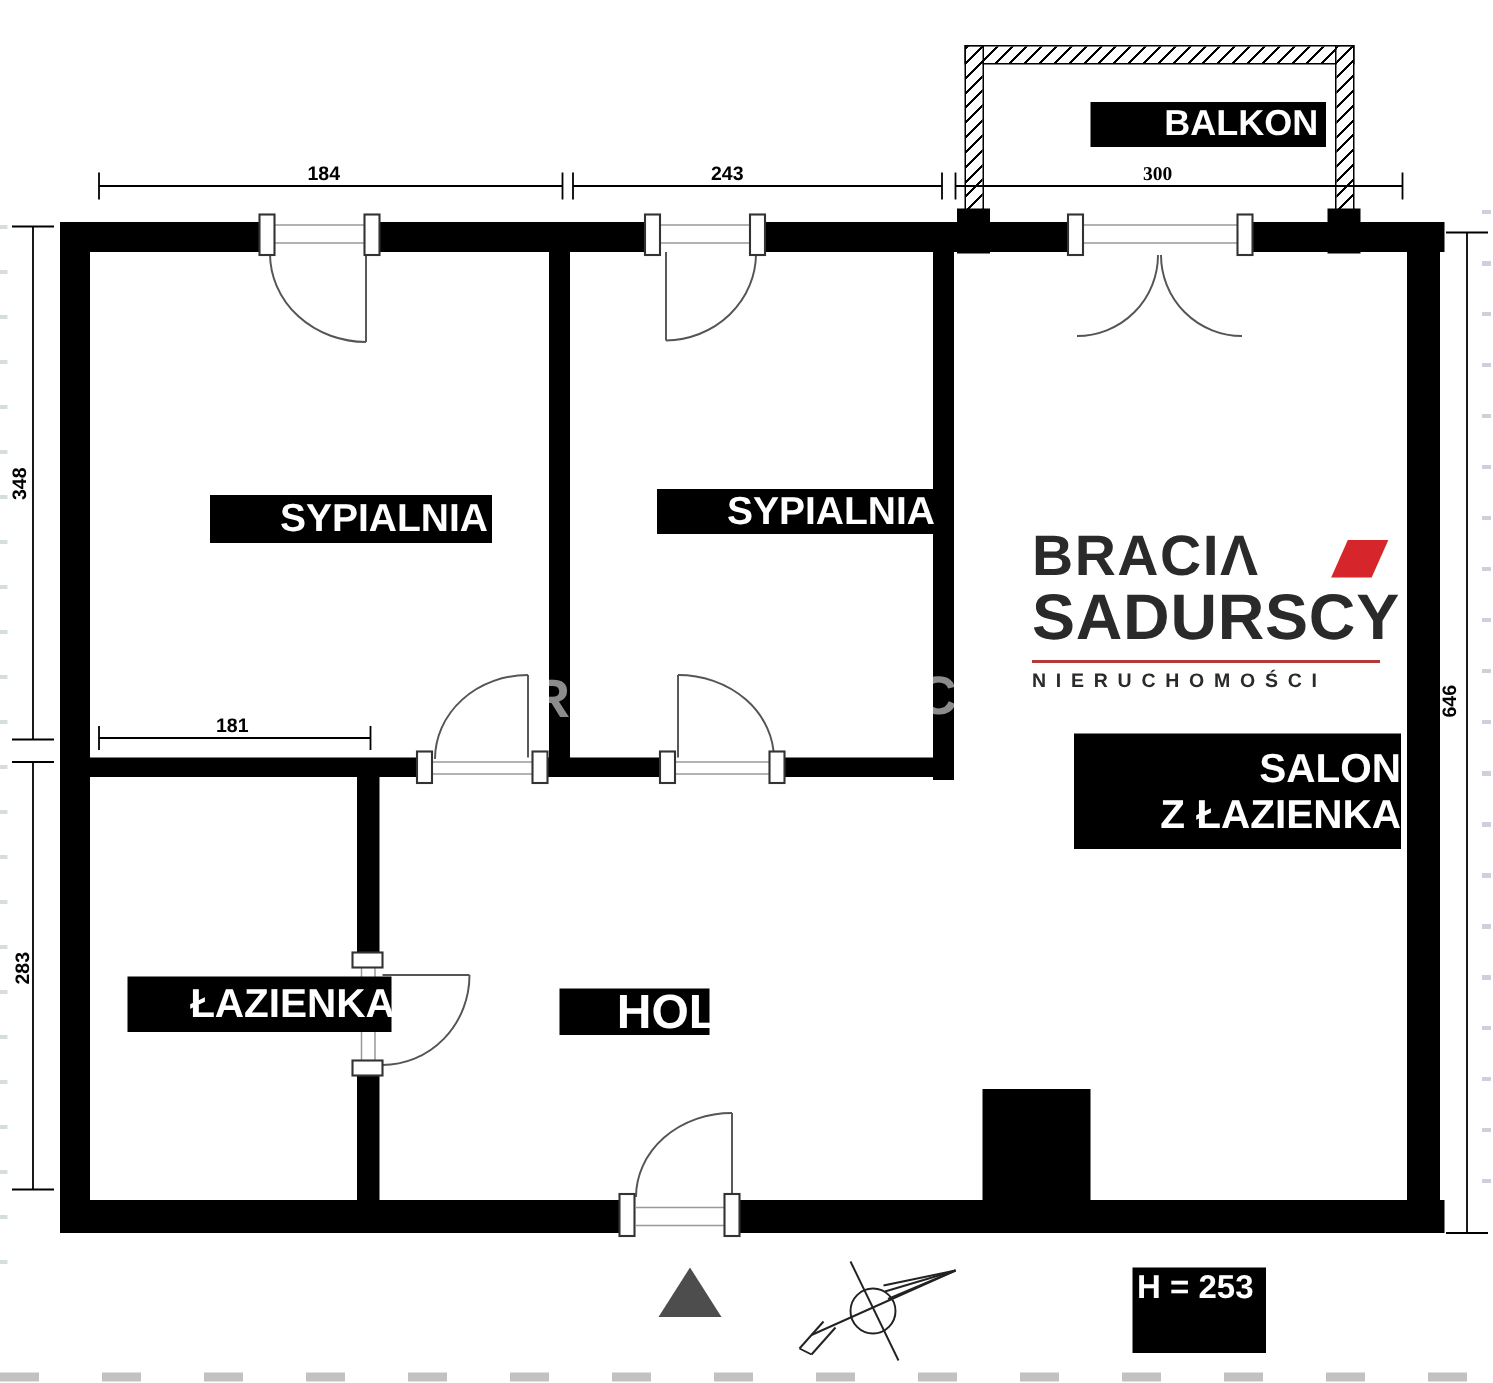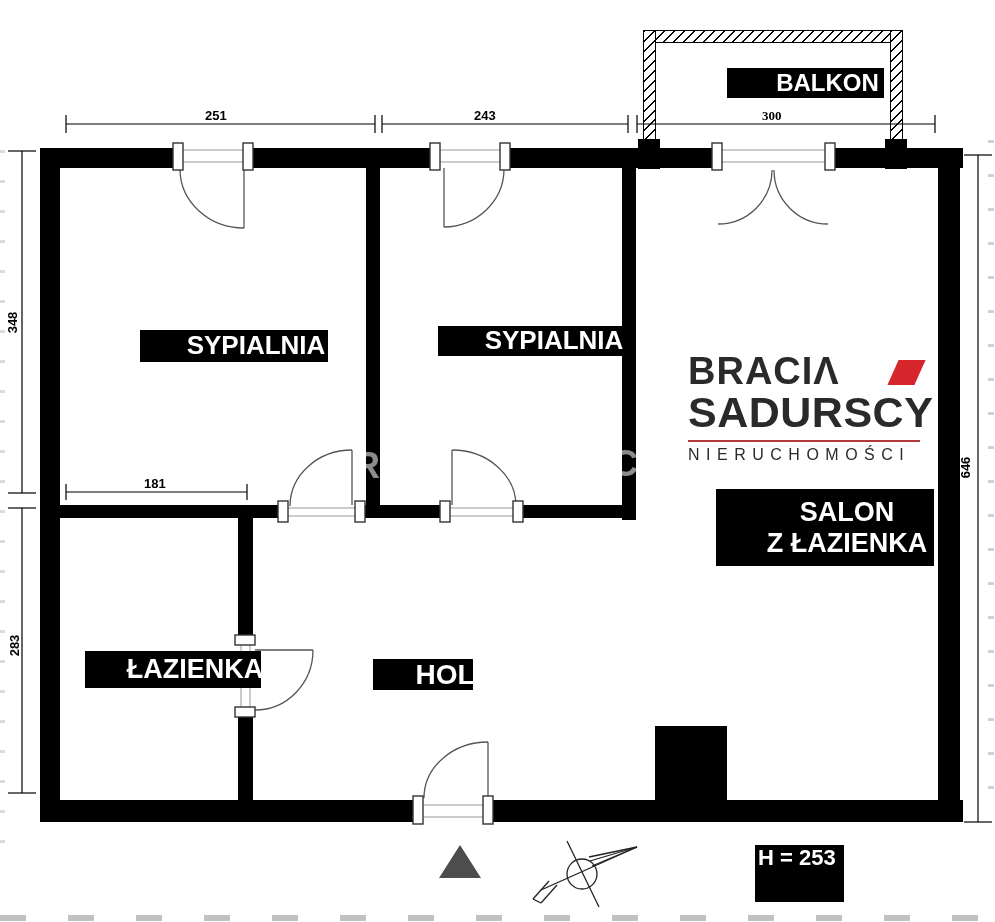--- a/index.html
+++ b/index.html
@@ -22,21 +22,21 @@
   .wm{position:absolute;color:rgba(255,255,255,0.55);font-weight:bold;z-index:21;
       font-size:36px;line-height:1;}
   svg.lines{position:absolute;left:0;top:0;z-index:30;}
   
   .logo{position:absolute;left:688px;top:352px;width:232px;z-index:40;color:#2a2a2a;}
   .logo .l1{font-size:38px;font-weight:bold;letter-spacing:1px;line-height:1.0;display:flex;align-items:center;gap:48px;}
   .logo .flag{display:inline-block;width:30px;height:25px;background:#d6252b;
               transform:skewX(-24deg);margin-left:5px;margin-top:3px;}
   .logo .l2{font-size:43px;font-weight:bold;letter-spacing:0.5px;line-height:1.0;margin-top:1px;}
   .logo .rule{height:2px;background:#b23a3a;margin-top:6px;margin-bottom:4px;}
-  .logo .l3{font-size:16px;font-weight:normal;letter-spacing:6.5px;}
+  .logo .l3{font-size:13px;font-weight:bold;letter-spacing:6.5px;}
   .tri{position:absolute;left:439px;top:845px;width:0;height:0;z-index:40;
        border-left:21px solid transparent;border-right:21px solid transparent;
        border-bottom:33px solid #4d4d4d;}
   
   .edge-r{position:absolute;right:1px;top:140px;width:6px;height:650px;opacity:.5;z-index:5;
           background:repeating-linear-gradient(180deg,#99a4b8 0 3px,transparent 3px 34px);}
   .edge-l{position:absolute;left:0;top:150px;width:5px;height:700px;opacity:.4;z-index:5;
           background:repeating-linear-gradient(180deg,#9aa 0 3px,transparent 3px 30px);}
   .edge-b{position:absolute;left:0;top:915px;width:995px;height:6px;opacity:.55;z-index:5;
           background:repeating-linear-gradient(90deg,#8f8f8f 0 26px,transparent 26px 68px);}
@@ -161,45 +161,45 @@
       <path d="M541,890 L637,847"></path>
       <path d="M637,847 L589,857"></path>
         <path d="M637,847 L590,861"></path>
         <path d="M637,847 L592,866"></path>
       <path d="M549,881 L533,899"></path>
         <path d="M557,885 L541,903"></path>
         <path d="M533,899 L541,903"></path>
     </g>
   </svg>
 
-  <div class="dim" style="left:205px;top:108px;">251</div>
+  <div class="dim" style="left:205px;top:108px;">184</div>
   <div class="dim" style="left:474px;top:108px;">243</div>
   <div class="dim" style="left:762px;top:108px;font-family:Liberation Serif, serif;">300</div>
   <div class="dim vert" style="left:2px;top:315px;">348</div>
   <div class="dim vert" style="left:4px;top:638px;">283</div>
   <div class="dim vert" style="left:955px;top:460px;">646</div>
   <div class="dim" style="left:144px;top:476px;">181</div>
 
   <div class="roombox" style="left:727px;top:68px;width:113px;height:30px;font-size:24px;">
     <span>BALKON</span>
   </div>
   <div class="roombox" style="left:140px;top:330px;width:144px;height:32px;font-size:26px;">
     <span>SYPIALNIA</span>
   </div>
   <div class="roombox" style="left:438px;top:326px;width:144px;height:30px;font-size:26px;">
     <span>SYPIALNIA</span>
   </div>
-  <div class="roombox" style="left:716px;top:489px;width:174px;height:77px;font-size:27px;flex-direction:column;">
+  <div class="roombox" style="left:716px;top:489px;width:174px;height:77px;font-size:27px;flex-direction:column;align-items:flex-end;">
     <span>SALON</span>
     <span>Z ŁAZIENKA</span>
   </div>
   <div class="roombox" style="left:85px;top:651px;width:132px;height:37px;font-size:27px;">
     <span>ŁAZIENKA</span>
   </div>
-  <div class="roombox" style="left:373px;top:659px;width:56px;height:31px;font-size:28px;">
+  <div class="roombox" style="left:373px;top:659px;width:56px;height:31px;font-size:32px;">
     <span>HOL</span>
   </div>
   <div class="roombox" style="left:755px;top:845px;width:89px;height:57px;font-size:22px;align-items:flex-start;justify-content:flex-start;padding:0;">
     <span style="padding:1px 0 0 3px;">H = 253</span>
   </div>
 
   <div class="logo">
     <div class="l1">
       <span>BRACIΛ</span>
       <span class="flag"></span>

